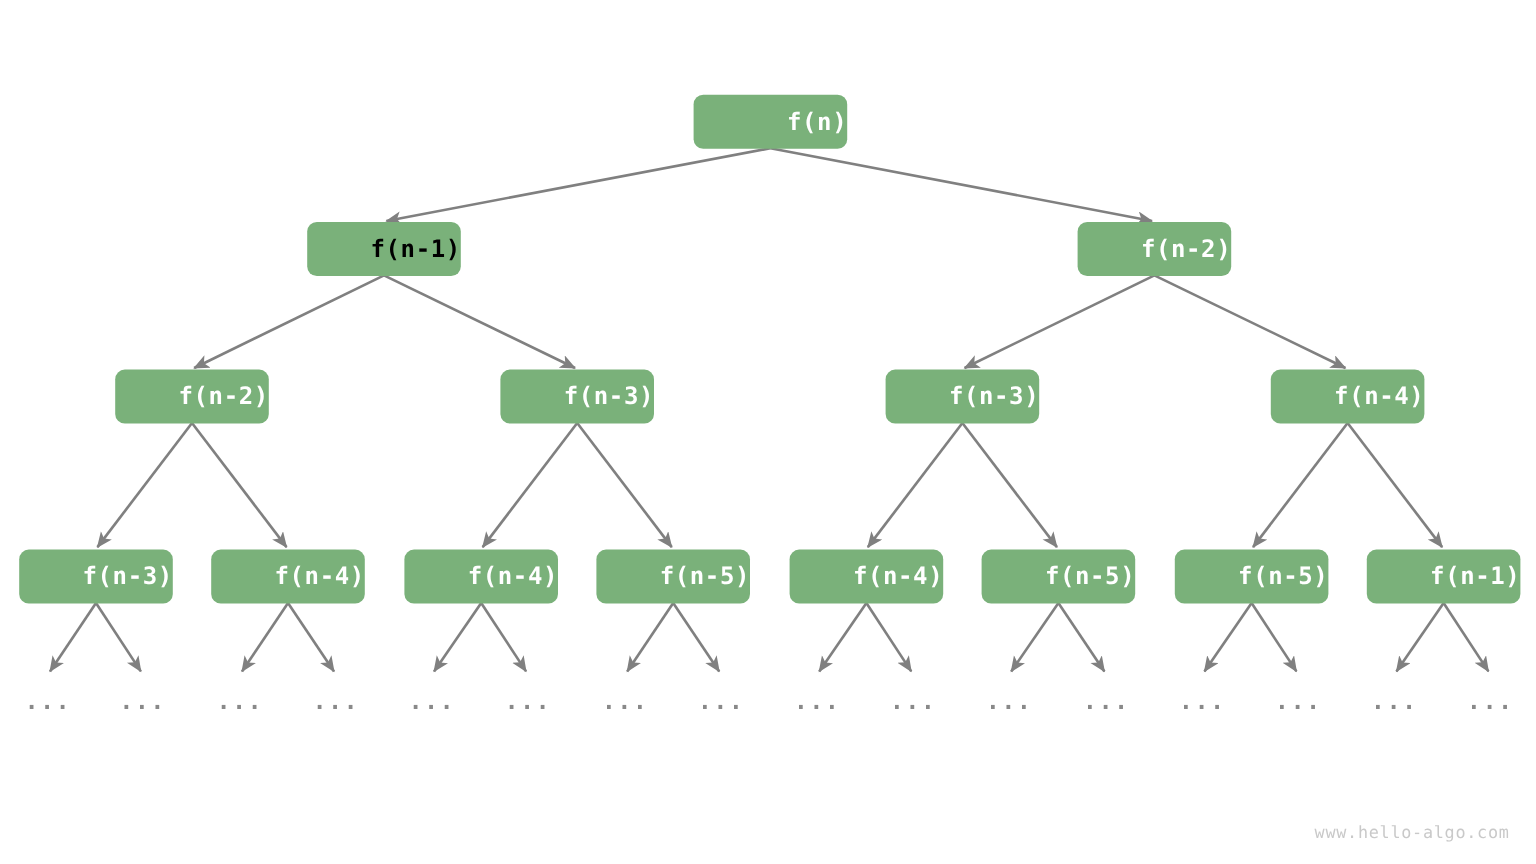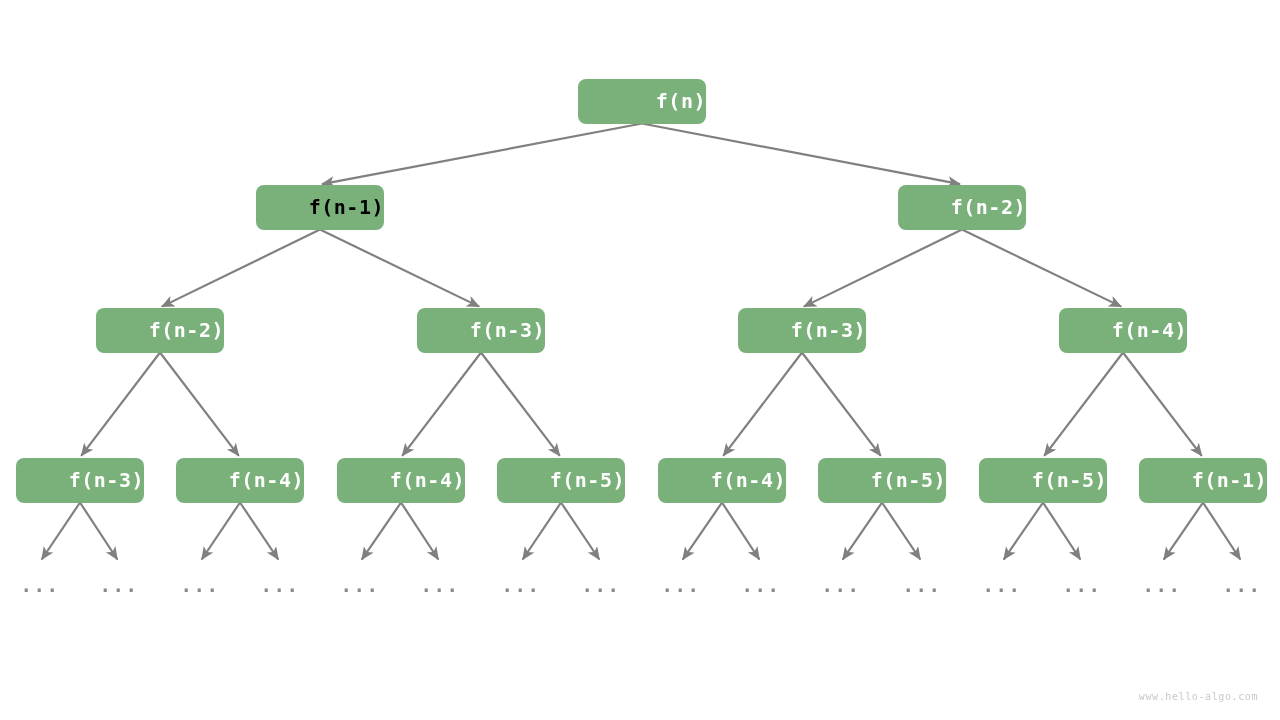--- a/index.html
+++ b/index.html
@@ -54,21 +54,21 @@
     white-space: nowrap;
     text-align: center;
     transform: translateX(-50%);
   }
   .watermark {
     position: absolute;
     right: 22px;
     bottom: 18px;
     color: #c9c9c9;
     font-family: "DejaVu Sans Mono", "Liberation Mono", monospace;
-    font-size: 10px;
+    font-size: 14px;
     letter-spacing: 0.6px;
     white-space: nowrap;
   }
 </style>
 </head>
 <body style="background: rgb(255, 255, 255);">
 
 <div id="canvas">
   <svg class="edge-layer" id="edge-layer" viewBox="0 0 1280 720" width="1280" height="720" xmlns="http://www.w3.org/2000/svg">
     <defs>

